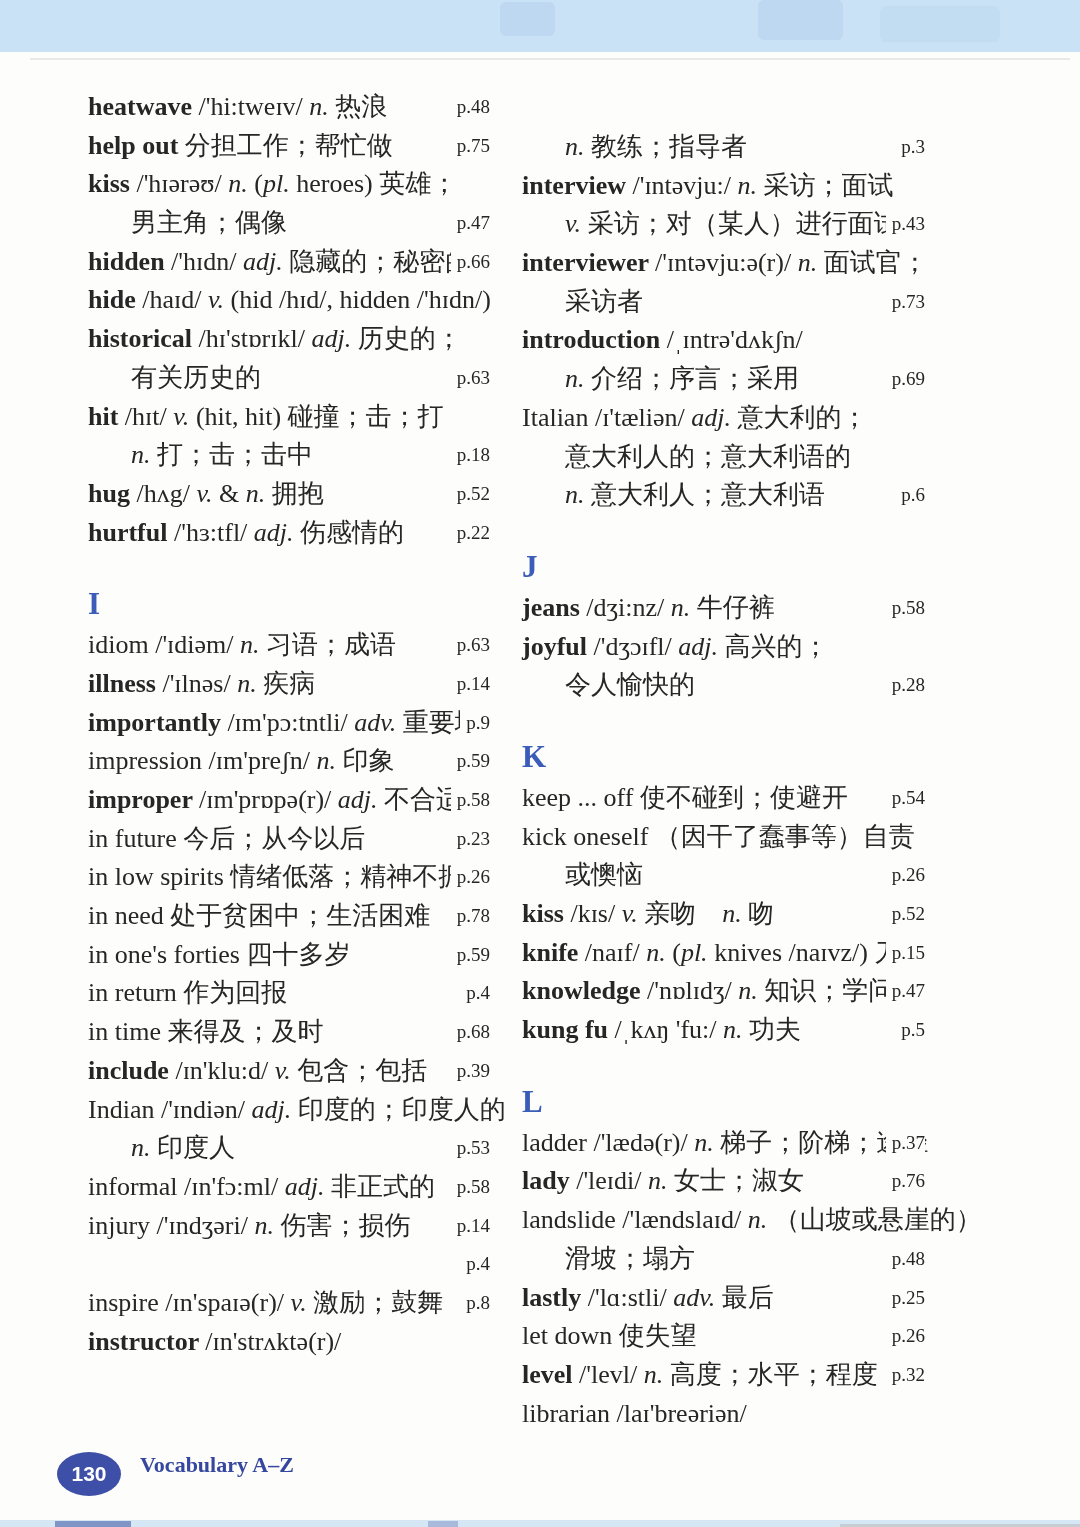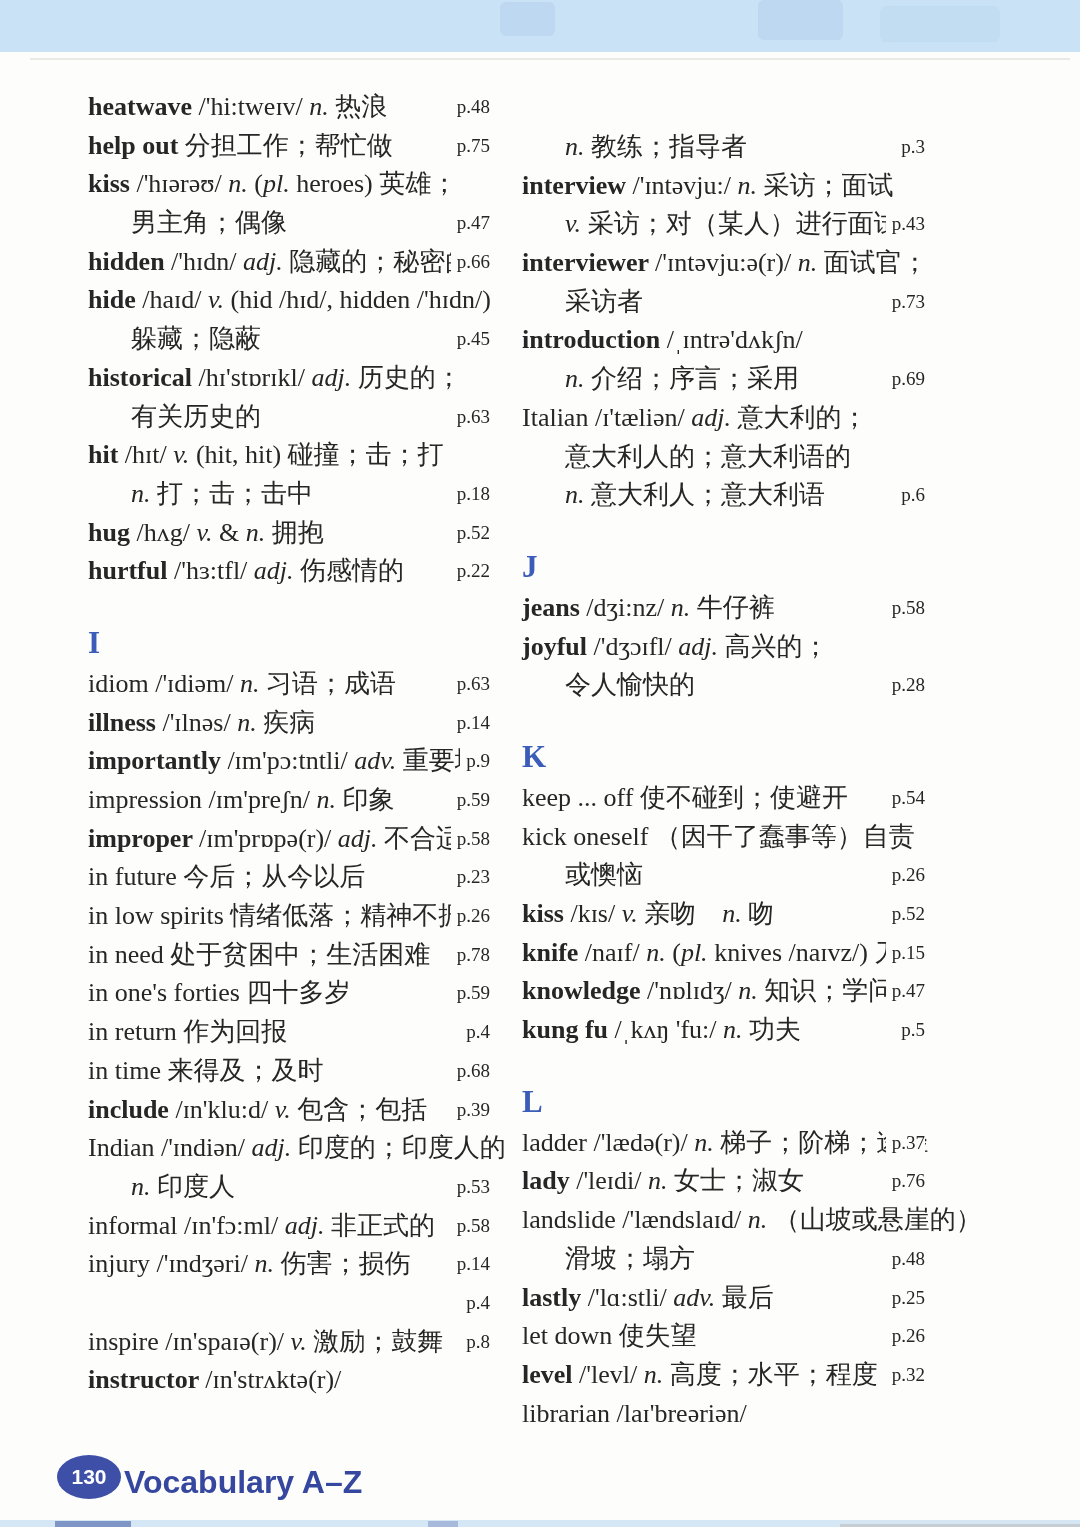--- a/index.html
+++ b/index.html
@@ -35,31 +35,31 @@
   .seg-i{font-style:italic;}
   .seg-r{font-weight:normal;}
   .seg-c{font-weight:normal;}
   .page-ref{position:absolute;right:0;top:0;height:38.7px;line-height:38.7px;font-size:19px;background:var(--paper);padding-left:6px;}
 
   .section-header{
     height:48px;line-height:52px;margin-top:26px;
     font-size:31px;font-weight:bold;color:var(--letter-blue);
   }
 
-  .footer{position:absolute;left:57px;top:1452px;display:flex;align-items:center;gap:3px;}
+  .footer{position:absolute;left:57px;top:1452px;display:flex;align-items:flex-start;gap:19px;}
   .badge{
     display:flex;align-items:center;justify-content:center;
     width:64px;height:44px;border-radius:50%;
     background:var(--badge-fill);color:var(--badge-text);
     font-family:"Liberation Sans","DejaVu Sans",sans-serif;
     font-weight:bold;font-size:21px;
   }
   .footer-label{
-    font-family:Liberation Sans, sans-serif;
-    font-weight:bold;font-size:32px;color:var(--footer-blue);margin-top:12px;
+    font-family:Liberation Serif, serif;
+    font-weight:bold;font-size:22px;color:var(--footer-blue);
   }
 
   .bottom-strip{position:absolute;bottom:0;left:0;width:1080px;height:7px;background:#d5e6f4;}
   .bottom-mark{position:absolute;bottom:0;height:6px;background:#6f86bd;opacity:.85;}
   .bm1{left:55px;width:76px;}
   .bm2{left:428px;width:30px;opacity:.45;}
   .bm3{left:840px;width:240px;height:3px;background:#bdbdbd;opacity:.6;}
 </style>
 </head>
 <body>
@@ -72,21 +72,20 @@
   </div>
   <div class="top-band-edge"></div>
 
   <div class="col col-left" id="col-left">
       <div class="line"><span class="txt"><span class="seg-b">heatwave </span><span class="seg-r">/'hi:tweɪv/ </span><span class="seg-i">n. </span><span class="seg-c">热浪</span></span><span class="page-ref">p.48</span></div>
       <div class="line"><span class="txt"><span class="seg-b">help out </span><span class="seg-c">分担工作；帮忙做</span></span><span class="page-ref">p.75</span></div>
       <div class="line"><span class="txt"><span class="seg-b">kiss </span><span class="seg-r">/'hɪərəʊ/ </span><span class="seg-i">n. </span><span class="seg-r">(</span><span class="seg-i">pl.</span><span class="seg-r"> heroes) </span><span class="seg-c">英雄；</span></span></div>
       <div class="line indent"><span class="txt"><span class="seg-c">男主角；偶像</span></span><span class="page-ref">p.47</span></div>
       <div class="line"><span class="txt"><span class="seg-b">hidden </span><span class="seg-r">/'hɪdn/ </span><span class="seg-i">adj. </span><span class="seg-c">隐藏的；秘密的</span></span><span class="page-ref">p.66</span></div>
       <div class="line"><span class="txt"><span class="seg-b">hide </span><span class="seg-r">/haɪd/ </span><span class="seg-i">v. </span><span class="seg-r">(hid /hɪd/, hidden /'hɪdn/)</span></span></div>
-      <div class="line indent"><span class="txt"><span class="seg-c">躲藏；隐蔽</span></span><span class="page-ref">p.45</span></div>
       <div class="line"><span class="txt"><span class="seg-b">historical </span><span class="seg-r">/hɪ'stɒrɪkl/ </span><span class="seg-i">adj. </span><span class="seg-c">历史的；</span></span></div>
       <div class="line indent"><span class="txt"><span class="seg-c">有关历史的</span></span><span class="page-ref">p.63</span></div>
       <div class="line"><span class="txt"><span class="seg-b">hit </span><span class="seg-r">/hɪt/ </span><span class="seg-i">v. </span><span class="seg-r">(hit, hit) </span><span class="seg-c">碰撞；击；打</span></span></div>
       <div class="line indent"><span class="txt"><span class="seg-i">n. </span><span class="seg-c">打；击；击中</span></span><span class="page-ref">p.18</span></div>
       <div class="line"><span class="txt"><span class="seg-b">hug </span><span class="seg-r">/hʌg/ </span><span class="seg-i">v. </span><span class="seg-r">&amp; </span><span class="seg-i">n. </span><span class="seg-c">拥抱</span></span><span class="page-ref">p.52</span></div>
       <div class="line"><span class="txt"><span class="seg-b">hurtful </span><span class="seg-r">/'hɜ:tfl/ </span><span class="seg-i">adj. </span><span class="seg-c">伤感情的</span></span><span class="page-ref">p.22</span></div>
       <div class="section-header">I</div>
       <div class="line"><span class="txt"><span class="seg-r">idiom /'ɪdiəm/ </span><span class="seg-i">n. </span><span class="seg-c">习语；成语</span></span><span class="page-ref">p.63</span></div>
       <div class="line"><span class="txt"><span class="seg-b">illness </span><span class="seg-r">/'ɪlnəs/ </span><span class="seg-i">n. </span><span class="seg-c">疾病</span></span><span class="page-ref">p.14</span></div>
       <div class="line"><span class="txt"><span class="seg-b">importantly </span><span class="seg-r">/ɪm'pɔ:tntli/ </span><span class="seg-i">adv. </span><span class="seg-c">重要地</span></span><span class="page-ref">p.9</span></div>

